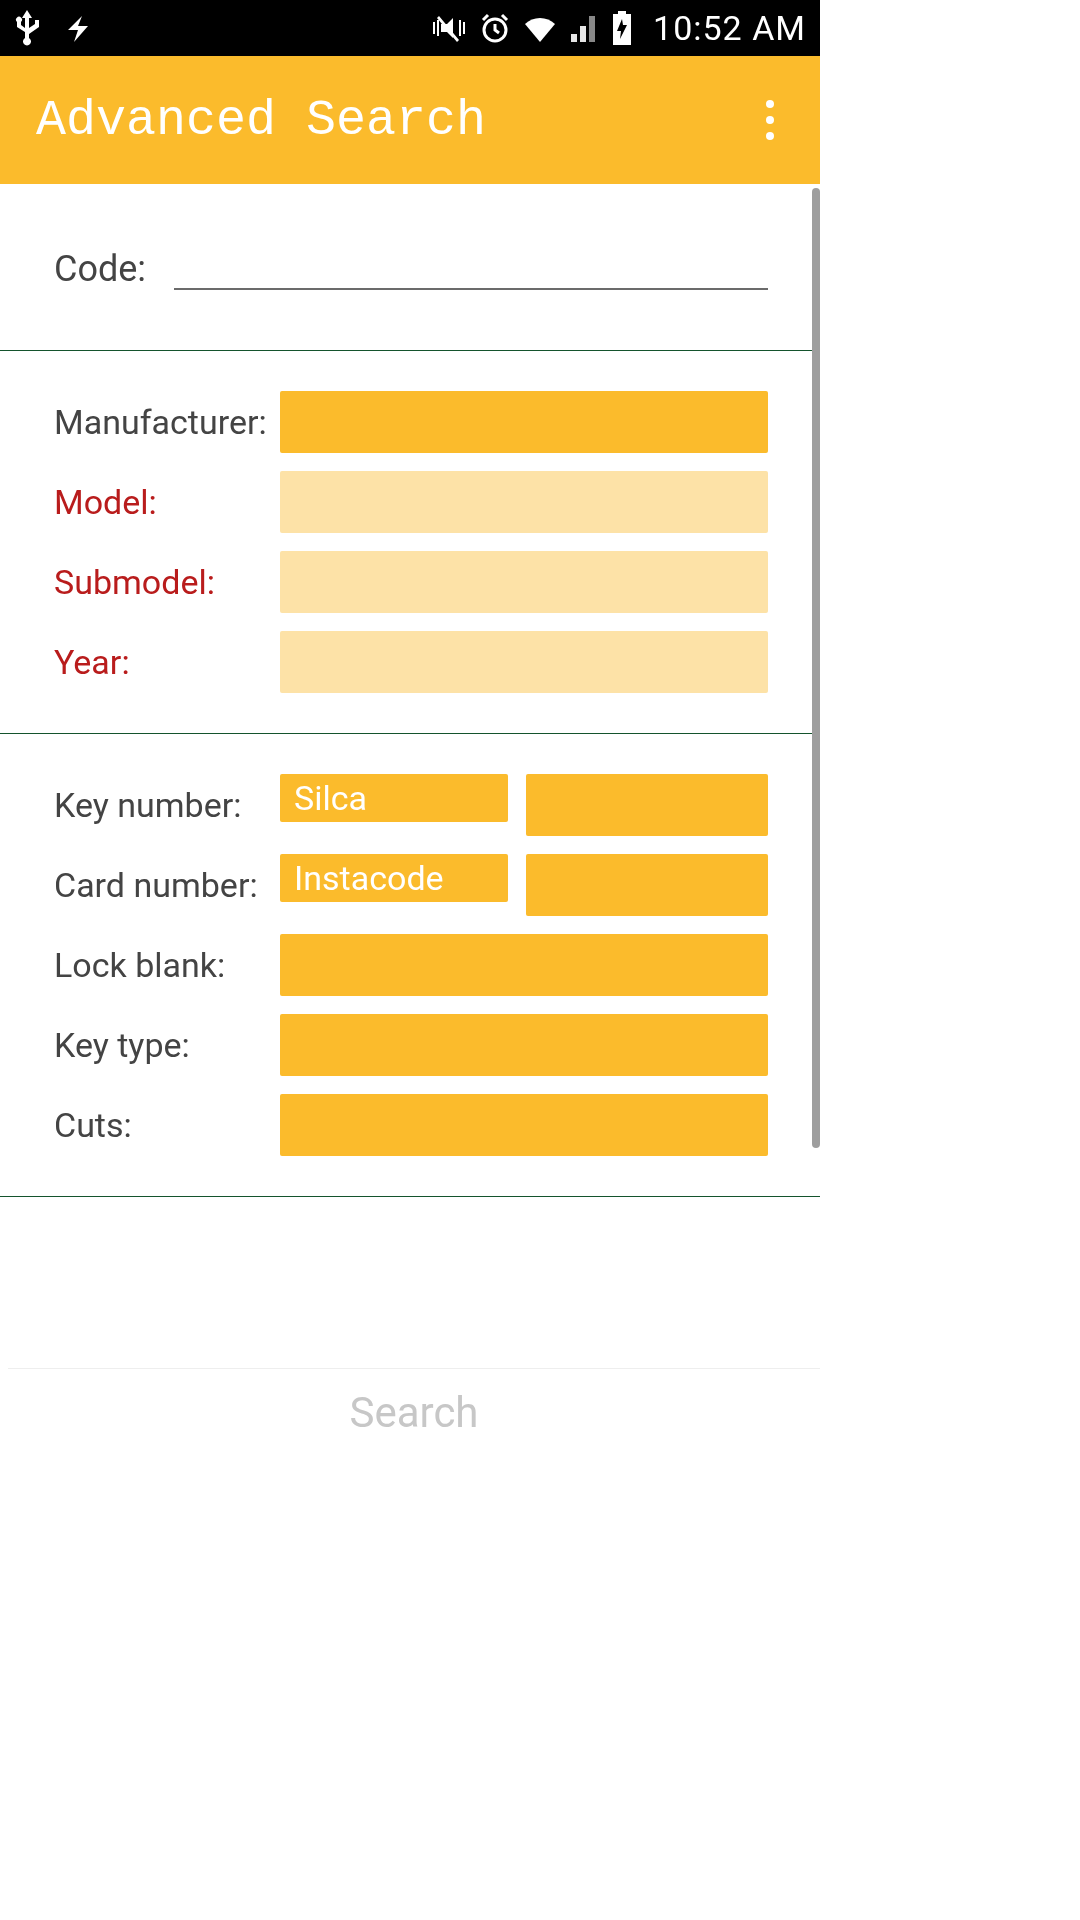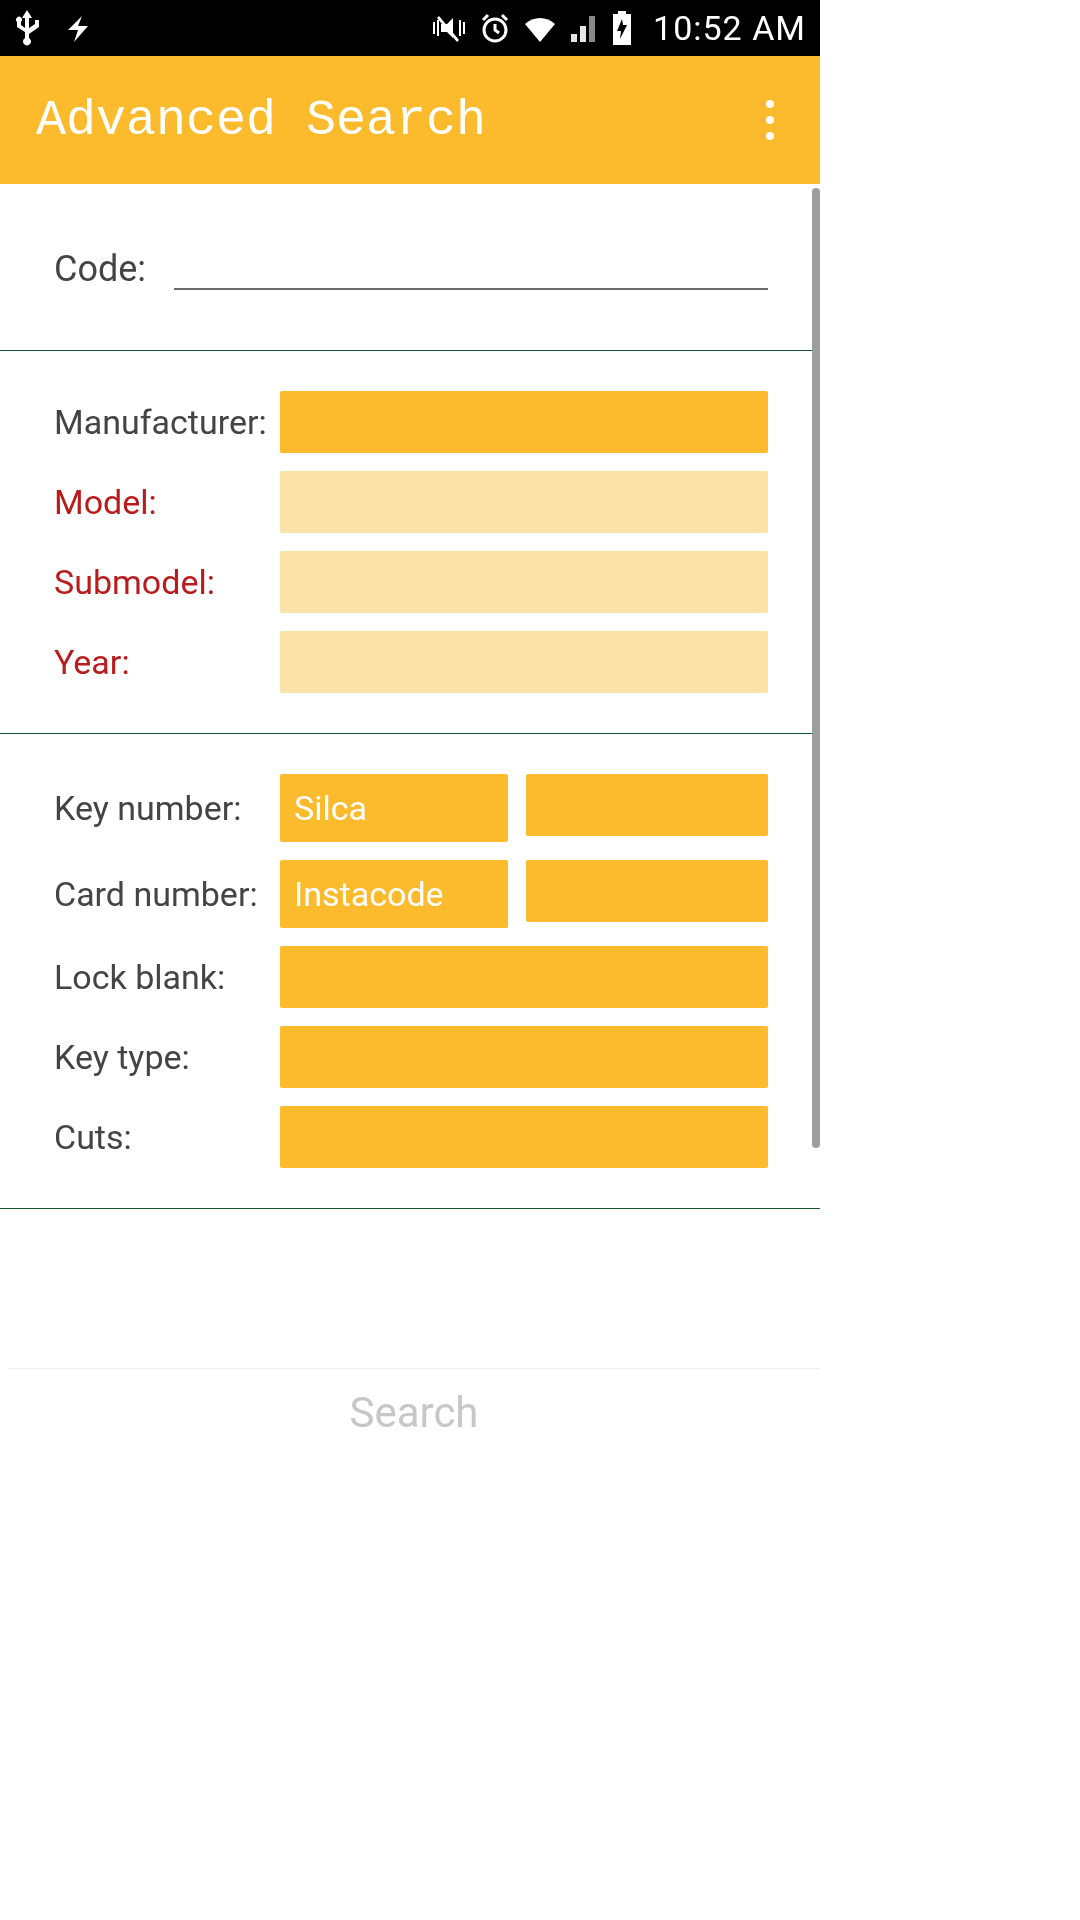--- a/index.html
+++ b/index.html
@@ -30,21 +30,21 @@
   .code-input { flex: 1; border: none; border-bottom: 2px solid #6b6b6b; height: 46px; font-size: 30px; outline: none; background: transparent; }
   
   .field-row { display: flex; align-items: center; margin-bottom: 18px; }
   .field-row:last-child { margin-bottom: 0; }
   .field-label { width: 226px; font-size: 34px; color: #444; }
   .field-label.disabled { color: #b91c1c; }
   .field-select { flex: 1; height: 62px; background: #FBBB2C; border-radius: 2px; display: flex; align-items: center; padding: 0 14px; font-size: 34px; color: #fff; }
   .field-select.disabled { background: #FDE2A7; }
   
   .field-split { flex: 1; display: flex; gap: 18px; }
-  .field-split .sel-a { width: 228px; height: 68px; background: #FBBB2C; border-radius: 2px; display: flex; align-items: center; padding: 0 14px; font-size: 34px; color: #fff; }
+  .field-split .sel-a { width: 228px; height: 48px; background: #FBBB2C; border-radius: 2px; display: flex; align-items: center; padding: 0 14px; font-size: 34px; color: #fff; }
   .field-split .sel-b { flex: 1; height: 62px; background: #FBBB2C; border-radius: 2px; }
   
   .search-button { position: absolute; bottom: 0; left: 8px; right: 0; height: 88px; display: flex; align-items: center; justify-content: center; font-size: 42px; color: #c7c7c7; background: #fff; border-top: 1px solid #eee; }
 </style>
 </head>
 <body>
 
 <div class="status-bar">
   <div class="status-left">
     <span class="status-icon">

